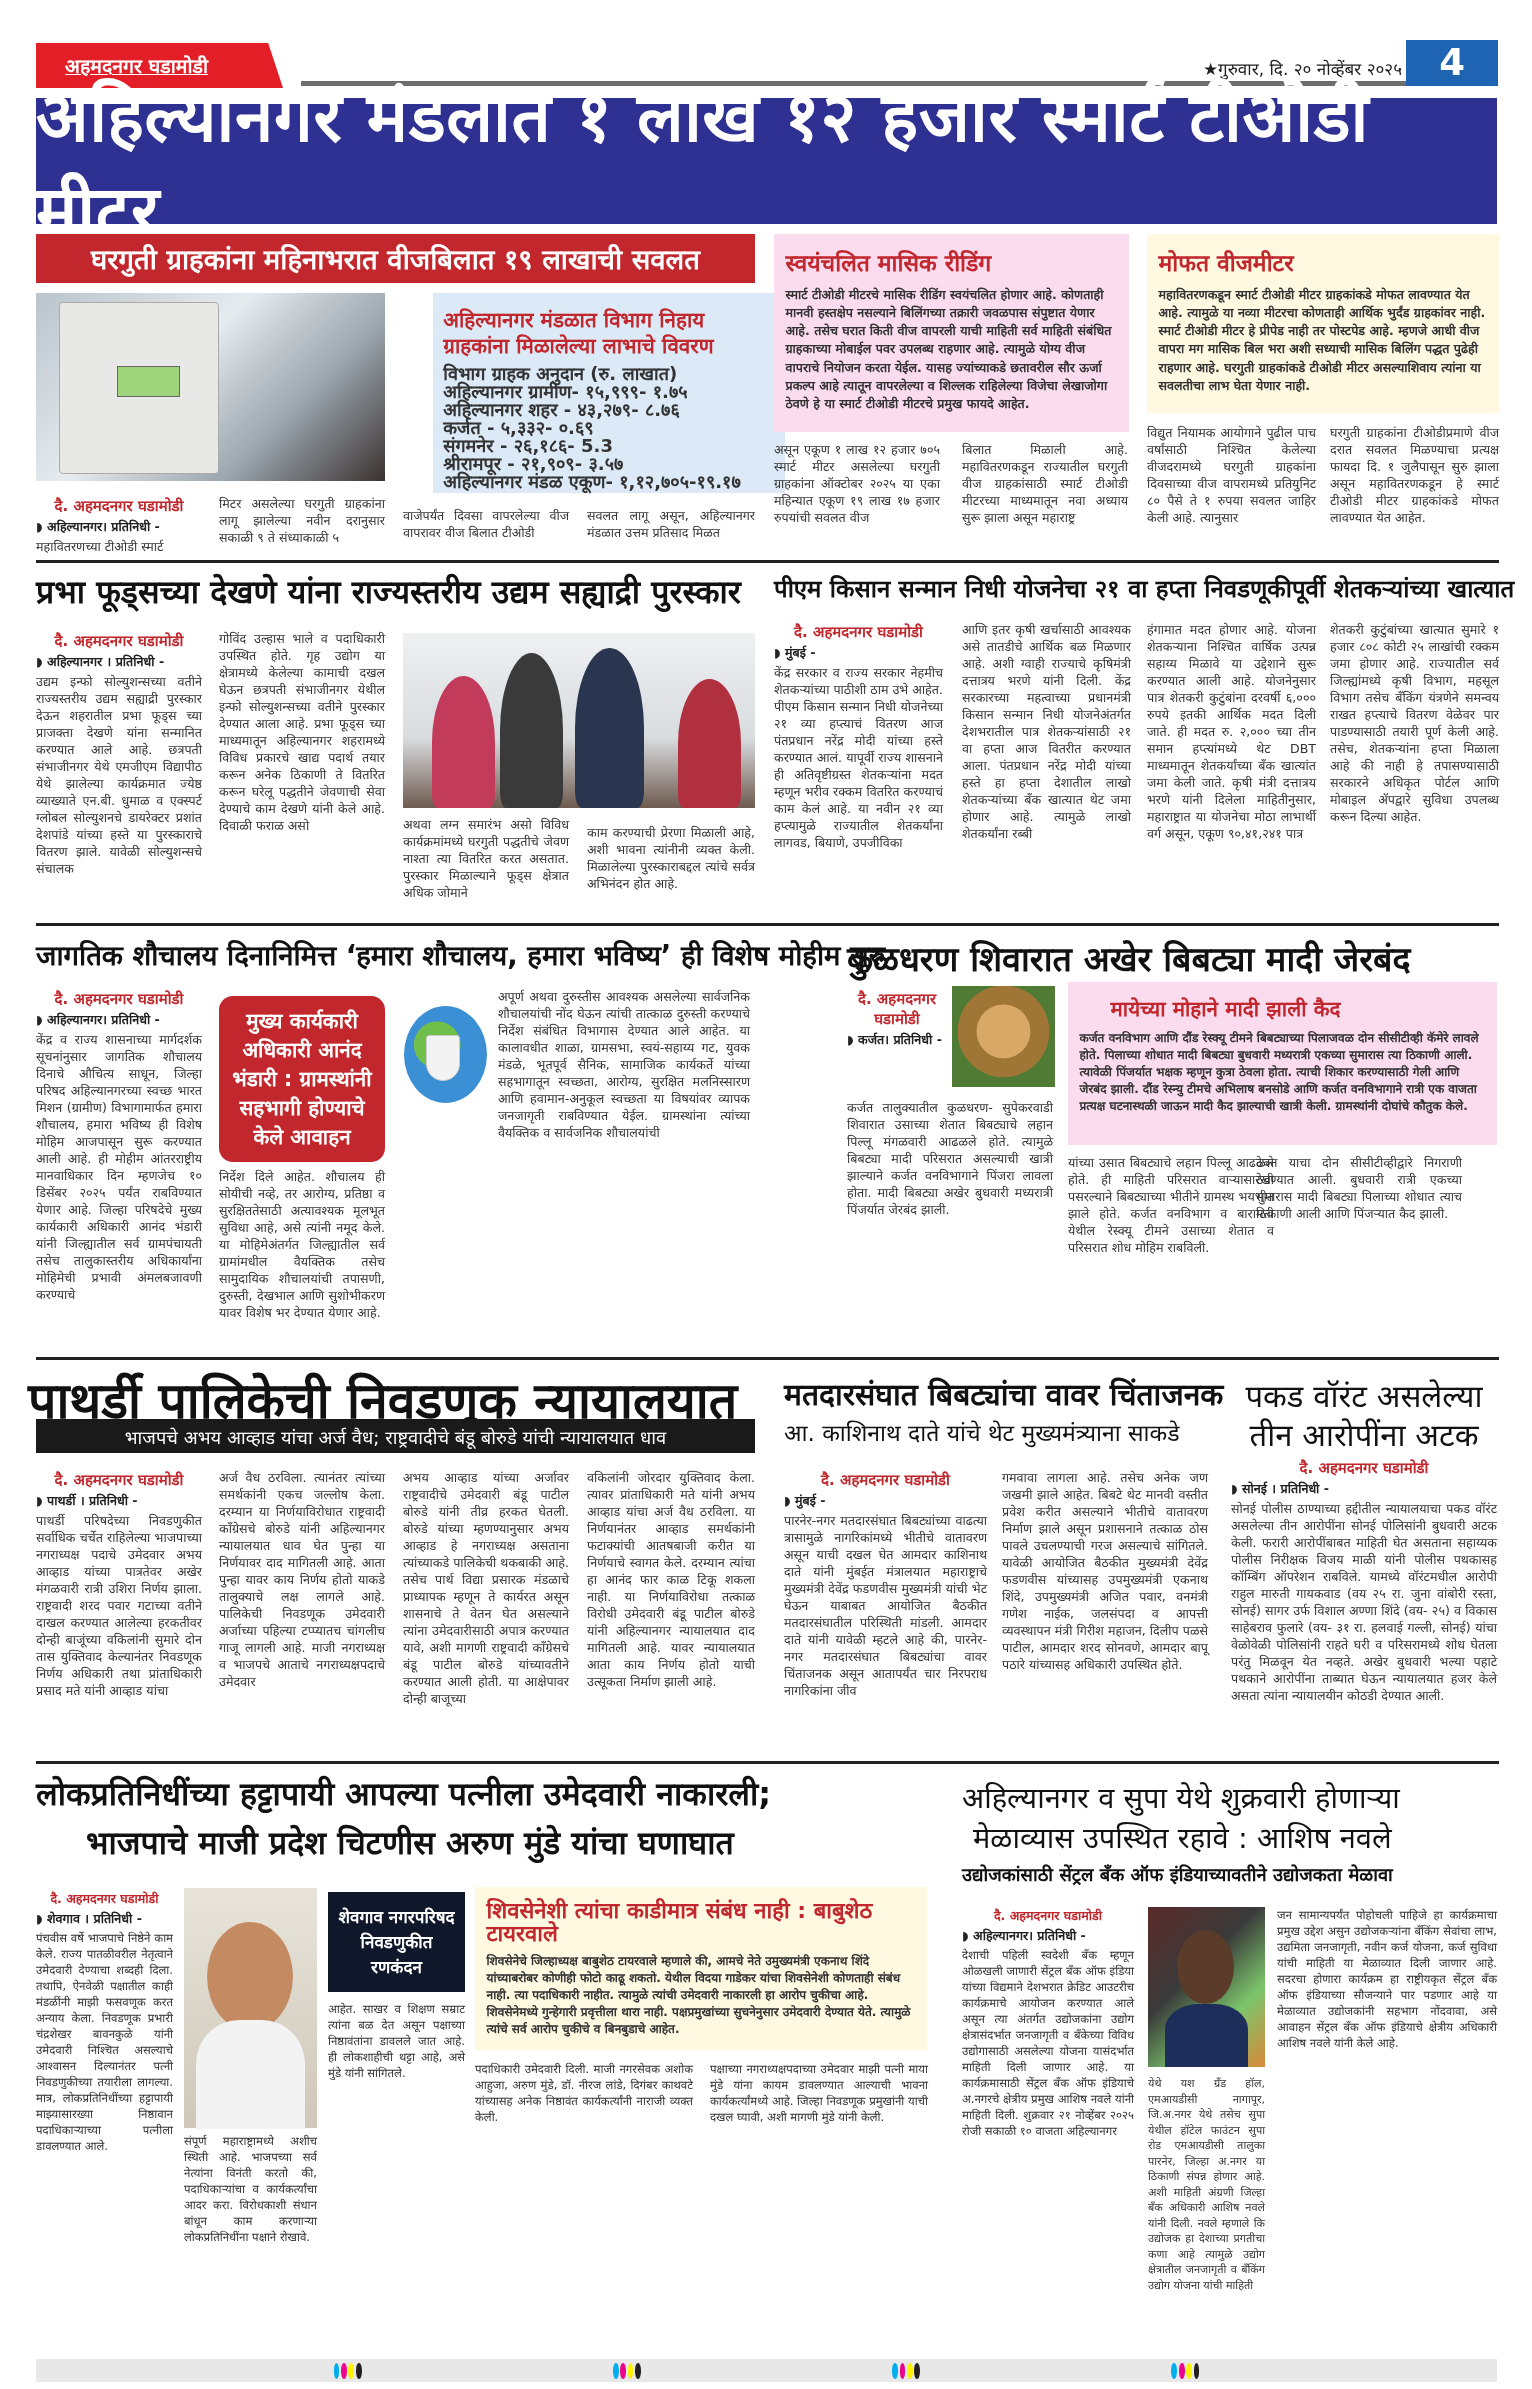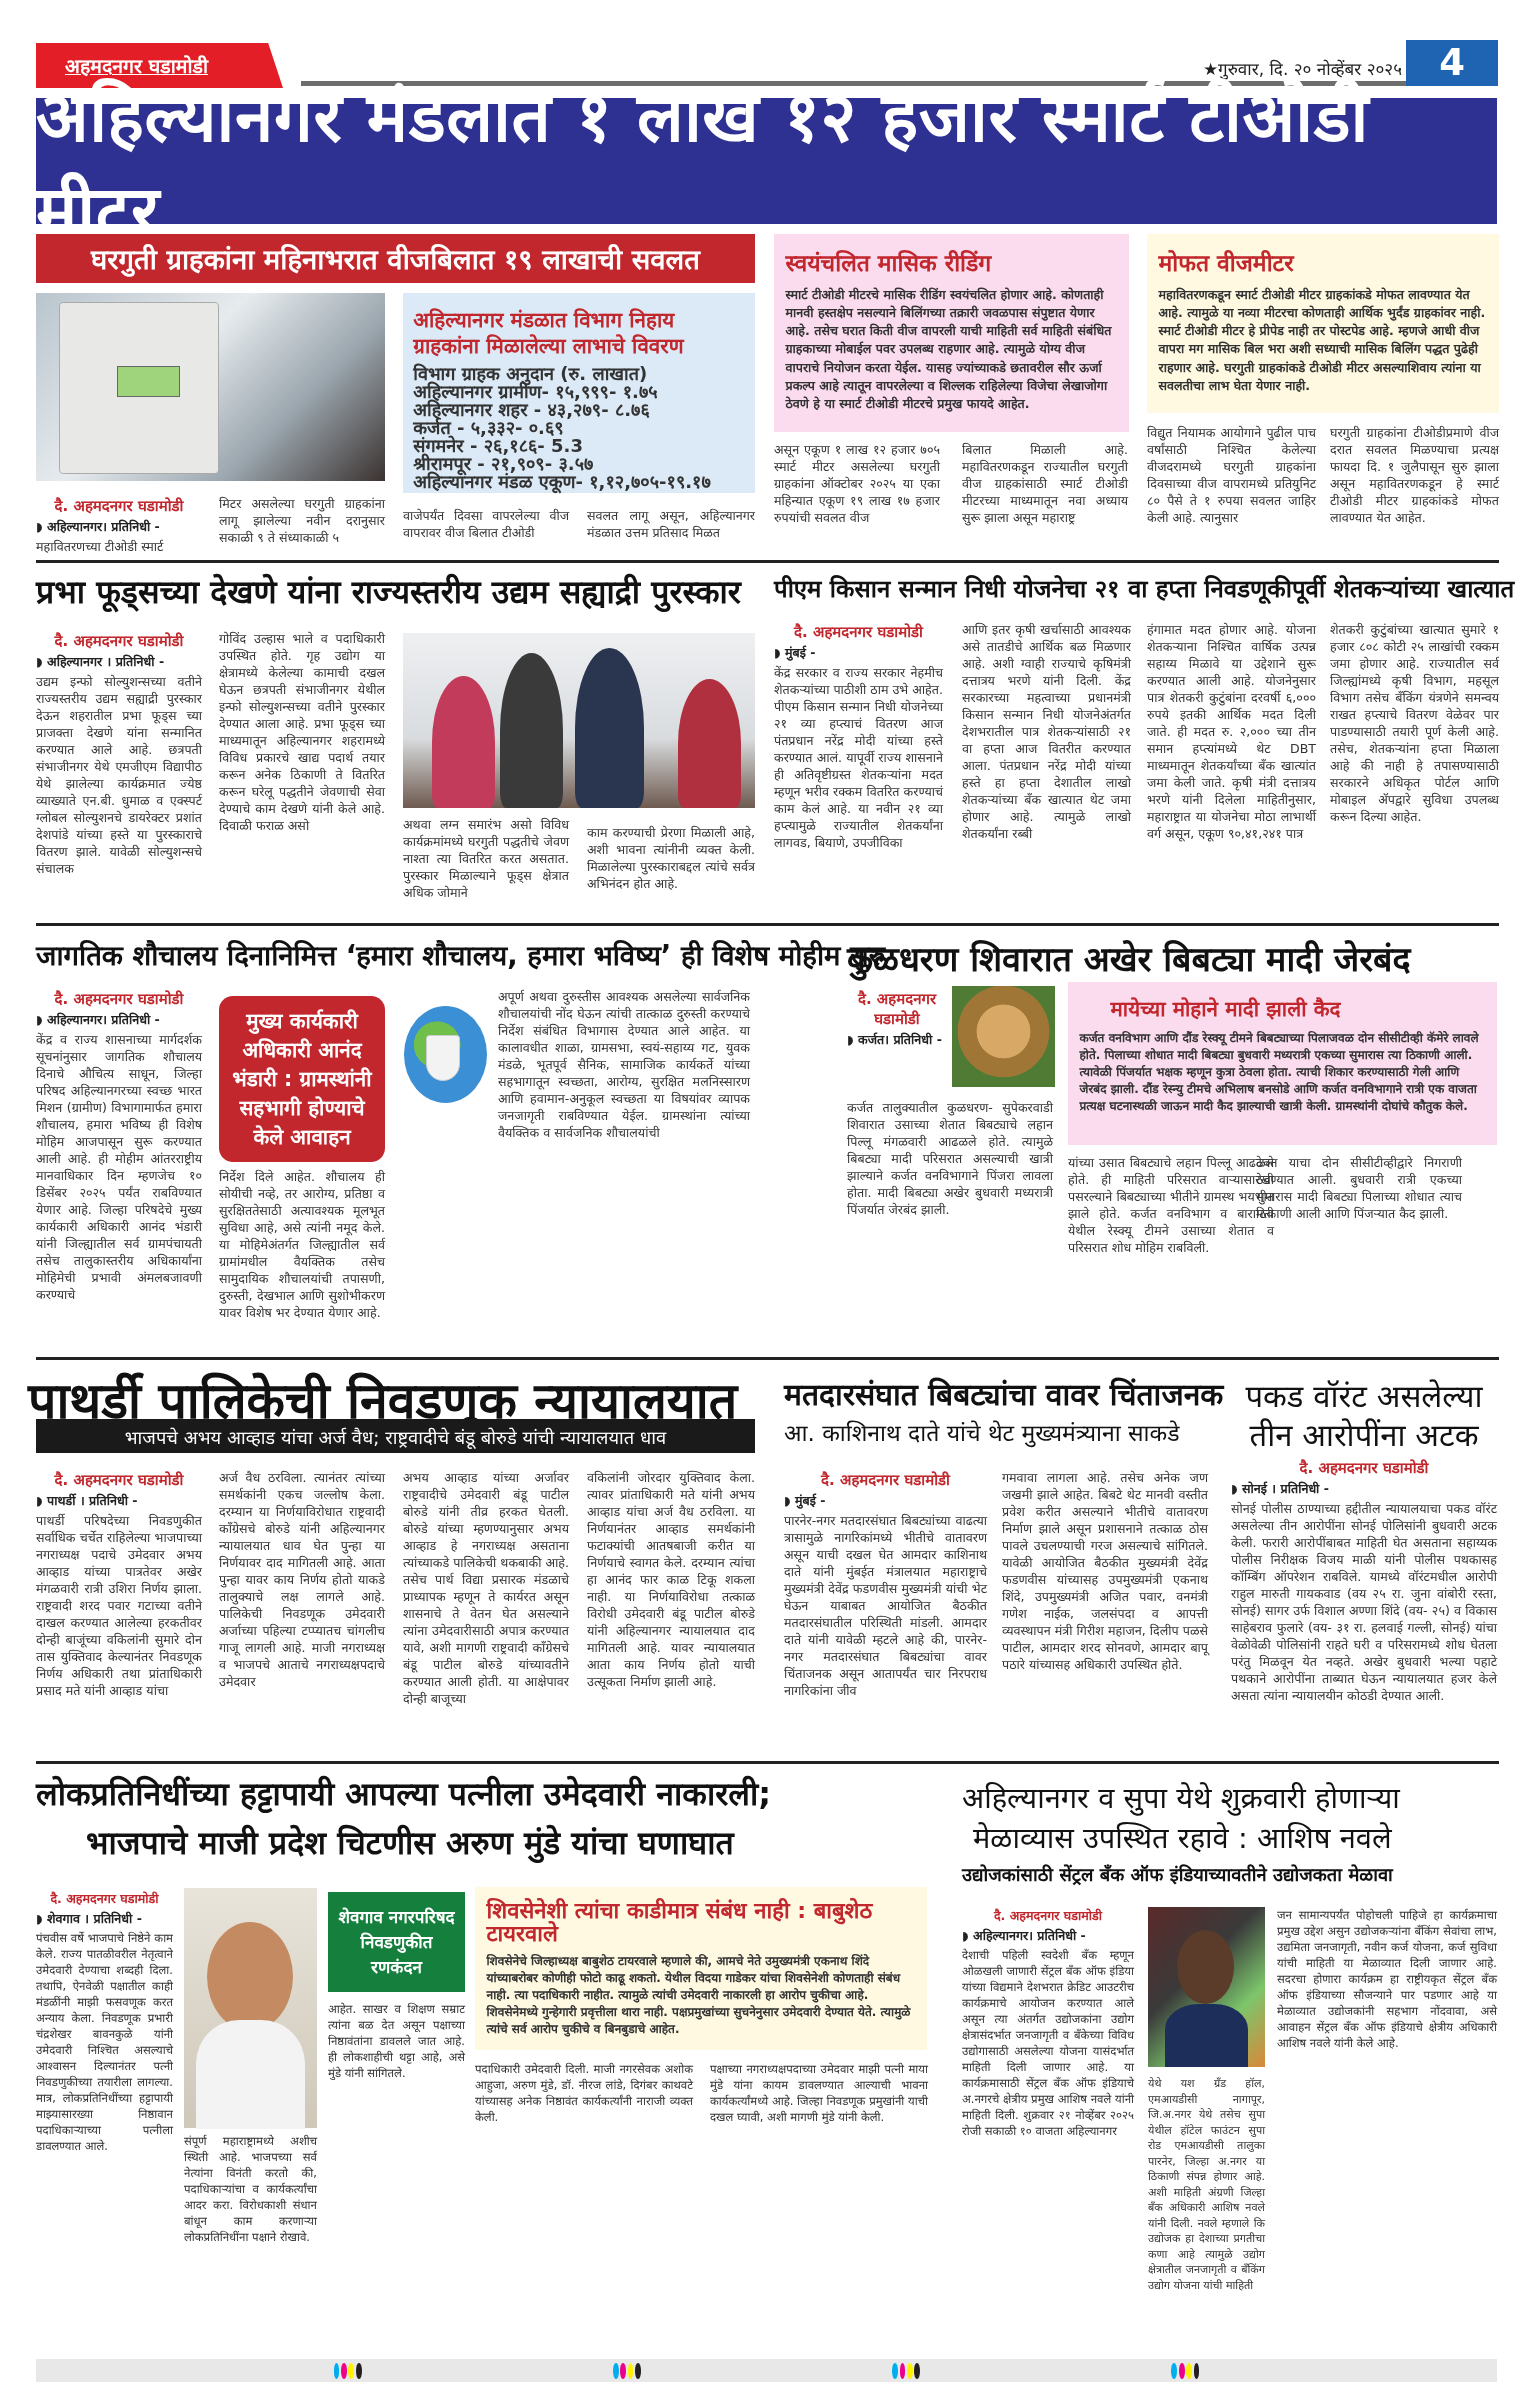--- a/index.html
+++ b/index.html
@@ -8,39 +8,39 @@
   .masthead-logo { left: 36px; top: 43px; width: 247px; height: 45px; background: #e31e26; clip-path: polygon(0 0, 94% 0, 100% 100%, 0 100%); color: #fff; font-weight: bold; font-size: 19.5px; display: flex; align-items: center; padding-left: 29px; text-decoration: underline; }
   .masthead-rule { left: 301px; top: 81px; width: 1105px; height: 5.2px; background: #6d6d6d; }
   .masthead-date { left: 1139px; top: 57px; width: 263px; font-size: 17px; text-align: right; color: #222; }
   .page-num { left: 1406px; top: 40px; width: 92px; height: 46px; background: #1f64b3; color: #fff; font-size: 37px; font-weight: bold; text-align: center; line-height: 46px; }
   .banner { left: 36px; top: 98px; width: 1461px; height: 126px; background: #2e3192; color: #fff; font-size: 69px; font-weight: bold; display: flex; align-items: center; justify-content: center; letter-spacing: 0.6px; }
   .redbar { left: 36px; top: 234px; width: 719px; height: 49px; background: #c1272d; color: #fff; font-size: 27.5px; font-weight: bold; display: flex; align-items: center; justify-content: center; }
   .photo { background: linear-gradient(135deg, #b9c4cc, #e6ebee 40%, #9aa5ad 70%, #3b3230); }
   .photo.meter { left: 36px; top: 293px; width: 349px; height: 188px; }
   .meter-body { position: absolute; left: 23px; top: 8.6px; width: 160px; height: 172px; background: #e8e9e6; border: 1.7px solid #aaa; border-radius: 4.6px; }
   .meter-lcd { position: absolute; left: 57px; top: 63px; width: 63px; height: 31.5px; background: #9fd37c; border: 1.1px solid #666; }
-  .infobox { background: #dbeaf6; }
+  .infobox { background: #dbeaf6; margin-left: 30px; }
   .infobox.division { left: 403px; top: 293px; width: 352px; height: 200px; padding: 14.3px 10.3px; }
   .infobox h3 { color: #c1272d; font-size: 20.6px; line-height: 26px; font-weight: bold; margin-bottom: 5.7px; }
   .infobox .row { font-size: 18px; line-height: 18px; font-weight: bold; color: #333; }
   .pinkbox { background: #fbdcef; }
   .yellowbox { background: #fef9e0; }
   .sidebox { padding: 11.5px 11.5px; }
   .sidebox h3 { color: #c1272d; font-size: 23px; font-weight: bold; margin-bottom: 8px; }
   .sidebox p { font-size: 13.7px; line-height: 19.5px; font-weight: bold; color: #333; }
   .col { font-size: 12.6px; line-height: 17px; text-align: justify; color: #333; }
   .dateline { color: #c1272d; font-weight: bold; font-size: 15px; text-align: center; margin-bottom: 3.4px; }
   .place { font-size: 12.6px; font-weight: bold; margin-bottom: 2.3px; }
   .place::before { content: "◗ "; }
   .hrule { height: 3.4px; background: #222; }
   .headline { font-weight: bold; color: #111; line-height: 1.2; white-space: nowrap; }
   .photo.award { left: 403px; top: 633px; width: 352px; height: 175px; background: linear-gradient(180deg, #eef0f2, #d9dcdf 60%, #6e5a4f); }
   .person { position: absolute; bottom: 0; border-radius: 50% 50% 10% 10%; }
   .redbox { background: #c1272d; color: #ffffff; font-weight: bold; text-align: center; display: flex; align-items: center; justify-content: center; border-radius: 14px; }
-  .bluebox { background: #15803d; color: #fff; font-weight: bold; text-align: center; display: flex; align-items: center; justify-content: center; }
+  .bluebox { background: #0f172a; color: #fff; font-weight: bold; text-align: center; display: flex; align-items: center; justify-content: center; }
   .blackbar { background: #1a1a1a; color: #fff; font-size: 23px; display: flex; align-items: center; justify-content: center; }
   .globe { left: 404px; top: 1006px; width: 83px; height: 97px; border-radius: 50%; background: radial-gradient(circle at 40% 40%, #6fbf4a 0 30%, #3b8fd4 31% 100%); }
   .globe .toilet { position: absolute; left: 22px; top: 29px; width: 34px; height: 46px; background: #f3f3f3; border-radius: 3.4px 3.4px 17px 17px; border: 1.1px solid #ccc; }
   .photo.leopard { left: 952px; top: 986px; width: 103px; height: 101px; background: radial-gradient(circle at 50% 45%, #d7a866 0 35%, #a07636 36% 60%, #4f7b35 61%); }
   .photo.munde { left: 184px; top: 1888px; width: 133px; height: 240px; background: linear-gradient(180deg, #e8e4da, #cfc8b9); }
   .photo.navale { left: 993px; top: 1907px; width: 117px; height: 160px; background: linear-gradient(135deg, #5b2a2a, #3a3a3a 40%, #7cc56b 70%, #d9883a); }
   .footer { left: 36px; top: 2359px; width: 1461px; height: 23px; background: #e8e8e8; display: flex; justify-content: space-around; align-items: center; padding: 0 172px; }
   .reg { display: flex; gap: 1.7px; }
   .reg span { width: 5.7px; height: 16px; border-radius: 50%; display: inline-block; }
 </style>

